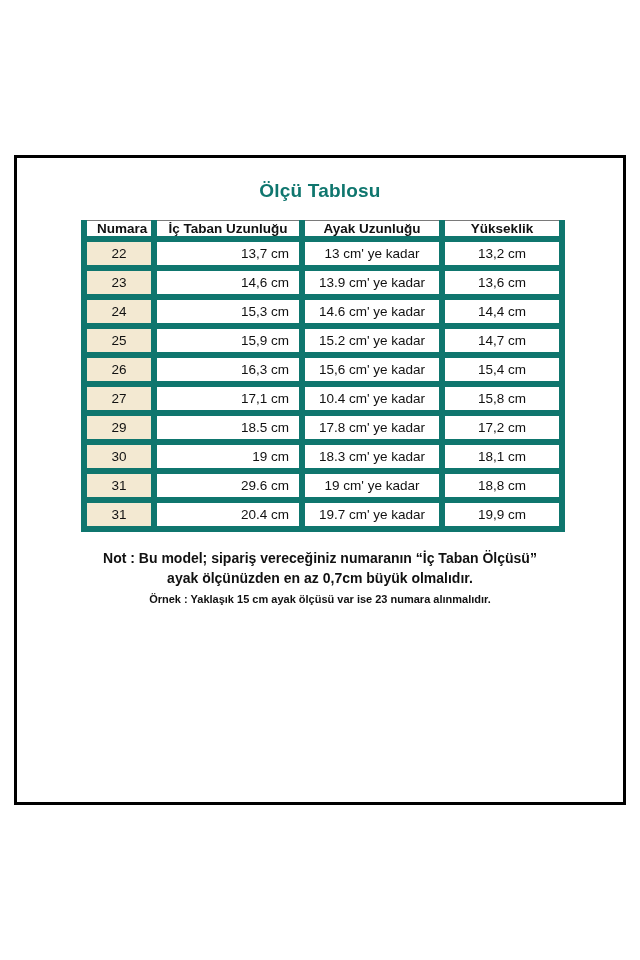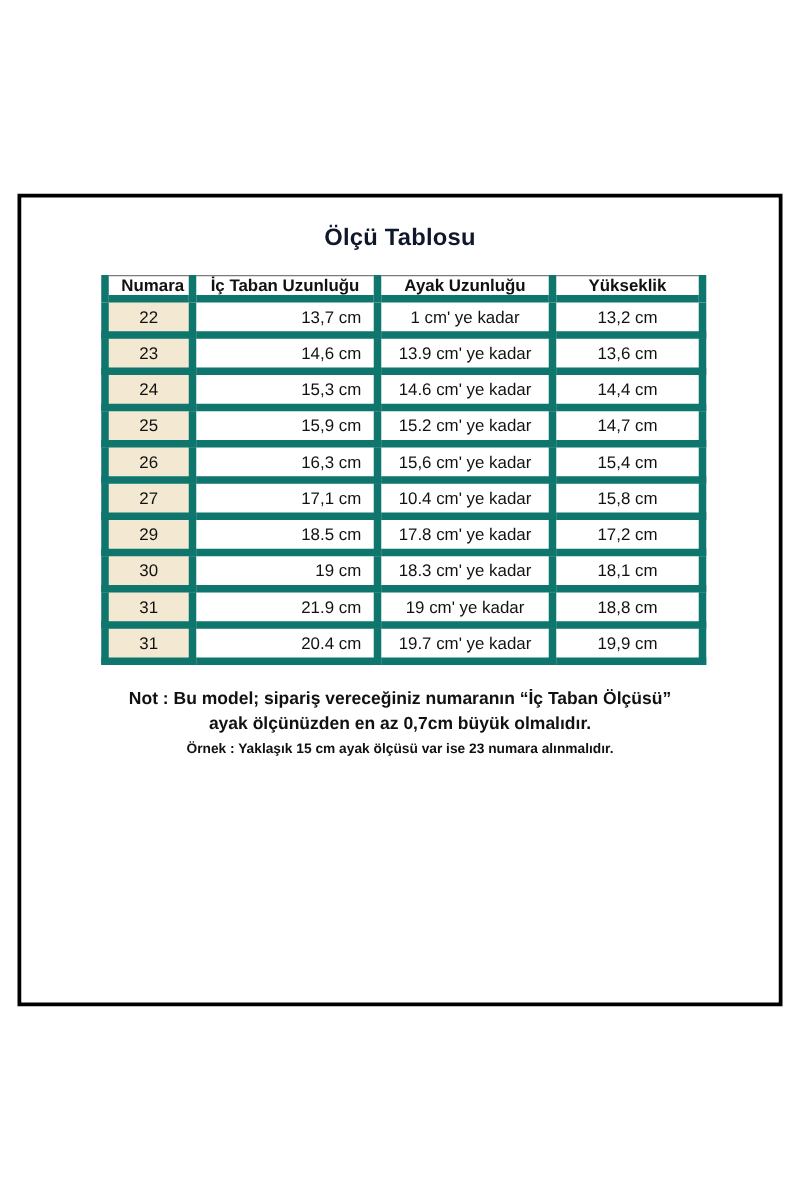--- a/index.html
+++ b/index.html
@@ -34,21 +34,21 @@
     left: 0;
     top: 0;
     right: 0;
     bottom: 0;
     padding: 22px 0 0 0;
   }
   .doc-title {
     text-align: center;
     font-size: 19px;
     font-weight: bold;
-    color: #0f172a;
+    color: #0f766e;
     letter-spacing: 0.2px;
     margin: 0 0 18px 0;
   }
   .table-wrap {
     margin: 0 auto;
     width: 478px;
   }
   table.size-table {
     width: 478px;
     border-collapse: collapse;
@@ -135,21 +135,21 @@
               <th class="col-0">Numara</th>
               <th class="col-1">İç Taban Uzunluğu</th>
               <th class="col-2">Ayak Uzunluğu</th>
               <th class="col-3">Yükseklik</th>
             </tr>
           </thead>
           <tbody>
             <tr>
               <td class="cell-0">22</td>
               <td class="cell-1">13,7 cm</td>
-              <td class="cell-2">1  cm' ye kadar</td>
+              <td class="cell-2">13  cm' ye kadar</td>
               <td class="cell-3">13,2 cm</td>
             </tr>
             <tr>
               <td class="cell-0">23</td>
               <td class="cell-1">14,6 cm</td>
               <td class="cell-2">13.9 cm' ye kadar</td>
               <td class="cell-3">13,6 cm</td>
             </tr>
             <tr>
               <td class="cell-0">24</td>
@@ -182,21 +182,21 @@
               <td class="cell-3">17,2 cm</td>
             </tr>
             <tr>
               <td class="cell-0">30</td>
               <td class="cell-1">19 cm</td>
               <td class="cell-2">18.3 cm' ye kadar</td>
               <td class="cell-3">18,1 cm</td>
             </tr>
             <tr>
               <td class="cell-0">31</td>
-              <td class="cell-1">21.9 cm</td>
+              <td class="cell-1">29.6 cm</td>
               <td class="cell-2">19  cm' ye kadar</td>
               <td class="cell-3">18,8 cm</td>
             </tr>
             <tr>
               <td class="cell-0">31</td>
               <td class="cell-1">20.4 cm</td>
               <td class="cell-2">19.7 cm' ye kadar</td>
               <td class="cell-3">19,9 cm</td>
             </tr>
           </tbody>

